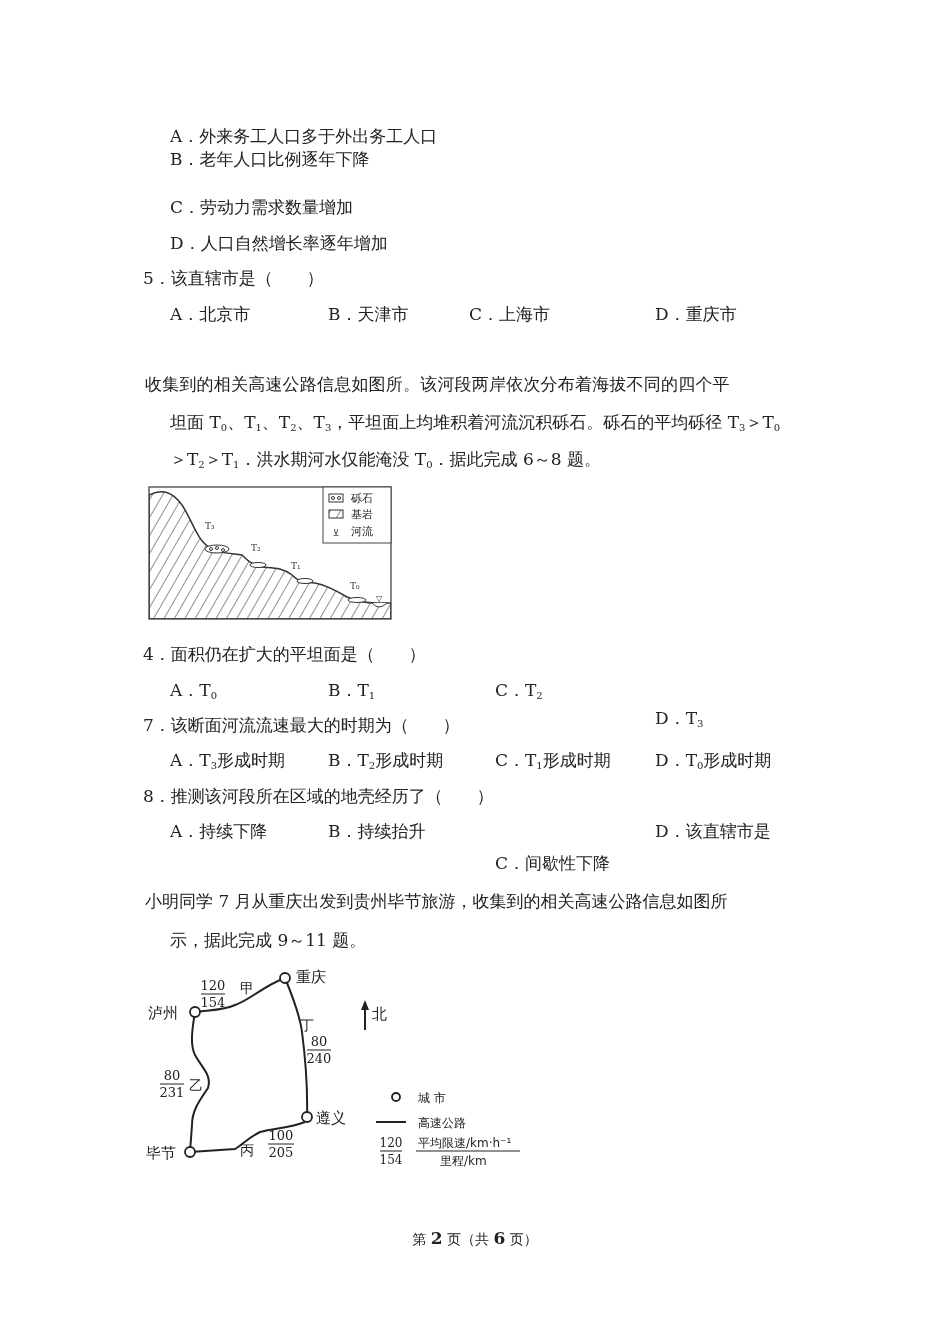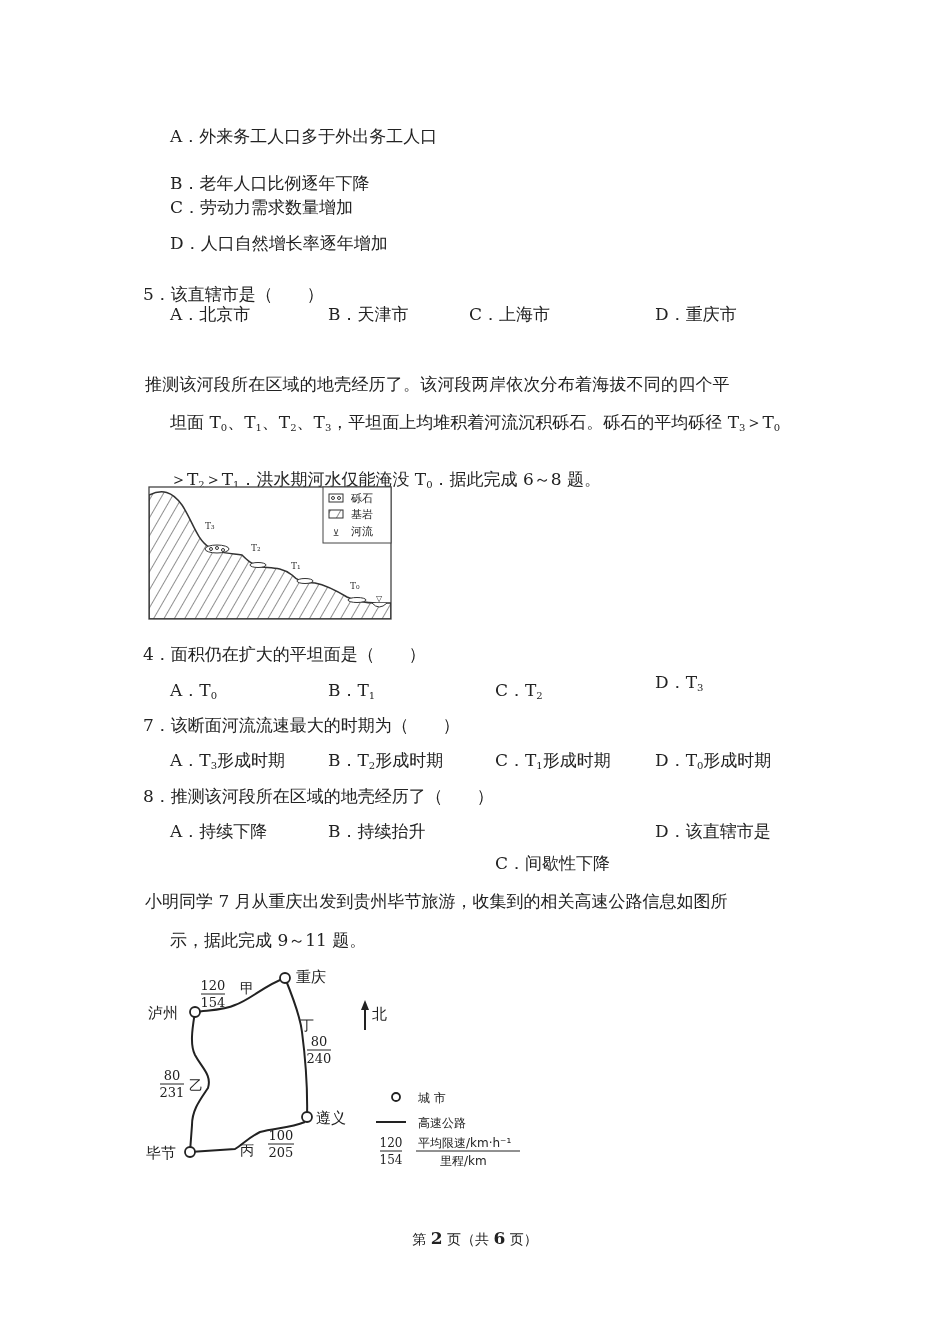--- a/index.html
+++ b/index.html
@@ -9,33 +9,33 @@
   .opt { position:absolute; white-space:nowrap; line-height:22px; }
   sub { font-size:10px; vertical-align:-3px; line-height:0; }
   .fig { position:absolute; }
   .footer { position:absolute; top:1228px; left:0; width:950px; text-align:center; font-size:14px; }
   .footer b { font-size:17px; }
 </style>
 </head>
 <body>
 
 <div class="opt" style="left:170px;top:125px"><span>A．</span><span>外来务工人口多于外出务工人口</span></div>
-<div class="opt" style="left:170px;top:172px"><span>B．</span><span>老年人口比例逐年下降</span></div>
+<div class="opt" style="left:170px;top:148px"><span>B．</span><span>老年人口比例逐年下降</span></div>
 <div class="opt" style="left:170px;top:196px"><span>C．</span><span>劳动力需求数量增加</span></div>
 <div class="opt" style="left:170px;top:232px"><span>D．</span><span>人口自然增长率逐年增加</span></div>
 
-<div class="line" style="left:143px;top:283px">5．该直辖市是（　　）</div>
+<div class="line" style="left:143px;top:267px">5．该直辖市是（　　）</div>
 <div class="opt" style="left:170px;top:303px">A．北京市</div>
 <div class="opt" style="left:328px;top:303px">B．天津市</div>
 <div class="opt" style="left:469px;top:303px">C．上海市</div>
 <div class="opt" style="left:655px;top:303px">D．重庆市</div>
 
-<div class="line" style="left:145px;top:373px;letter-spacing:0.2px">推测该河段所在区域的地壳经历了。该河段两岸依次分布着海拔不同的四个平</div>
+<div class="line" style="left:145px;top:373px;letter-spacing:0.2px">收集到的相关高速公路信息如图所。该河段两岸依次分布着海拔不同的四个平</div>
 <div class="line" style="left:170px;top:411px">坦面 T<sub>0</sub>、T<sub>1</sub>、T<sub>2</sub>、T<sub>3</sub>，平坦面上均堆积着河流沉积砾石。砾石的平均砾径 T<sub>3</sub>＞T<sub>0</sub></div>
-<div class="line" style="left:170px;top:468px">＞T<sub>2</sub>＞T<sub>1</sub>．洪水期河水仅能淹没 T<sub>0</sub>．据此完成 6～8 题。</div>
+<div class="line" style="left:170px;top:448px">＞T<sub>2</sub>＞T<sub>1</sub>．洪水期河水仅能淹没 T<sub>0</sub>．据此完成 6～8 题。</div>
 
 <div class="fig" style="left:147px;top:485px;width:246px;height:136px">
 <svg width="246" height="136" viewBox="0 0 246 136">
   <defs>
     <pattern id="hatch" width="9" height="9" patternUnits="userSpaceOnUse" patternTransform="rotate(30)">
       <line x1="0" y1="0" x2="0" y2="9" stroke="#333" stroke-width="1.1"></line>
     </pattern>
     <clipPath id="box">
           <rect x="2" y="2" width="242" height="132"></rect>
         </clipPath>
@@ -68,21 +68,21 @@
   <text x="204" y="17" font-size="11" fill="#222" font-family="DejaVu Sans, sans-serif">砾石</text>
   <text x="204" y="33" font-size="11" fill="#222" font-family="DejaVu Sans, sans-serif">基岩</text>
   <text x="204" y="50" font-size="11" fill="#222" font-family="DejaVu Sans, sans-serif">河流</text>
 </svg>
 </div>
 
 <div class="line" style="left:143px;top:643px">4．面积仍在扩大的平坦面是（　　）</div>
 <div class="opt" style="left:170px;top:679px">A．T<sub>0</sub></div>
 <div class="opt" style="left:328px;top:679px">B．T<sub>1</sub></div>
 <div class="opt" style="left:495px;top:679px">C．T<sub>2</sub></div>
-<div class="opt" style="left:655px;top:671px">D．T<sub>3</sub></div>
+<div class="opt" style="left:655px;top:707px">D．T<sub>3</sub></div>
 
 <div class="line" style="left:143px;top:714px">7．该断面河流流速最大的时期为（　　）</div>
 <div class="opt" style="left:170px;top:749px">A．T<sub>3</sub>形成时期</div>
 <div class="opt" style="left:328px;top:749px">B．T<sub>2</sub>形成时期</div>
 <div class="opt" style="left:495px;top:749px">C．T<sub>1</sub>形成时期</div>
 <div class="opt" style="left:655px;top:749px">D．T<sub>0</sub>形成时期</div>
 
 <div class="line" style="left:143px;top:785px">8．推测该河段所在区域的地壳经历了（　　）</div>
 <div class="opt" style="left:170px;top:820px">A．持续下降</div>
 <div class="opt" style="left:328px;top:820px">B．持续抬升</div>

